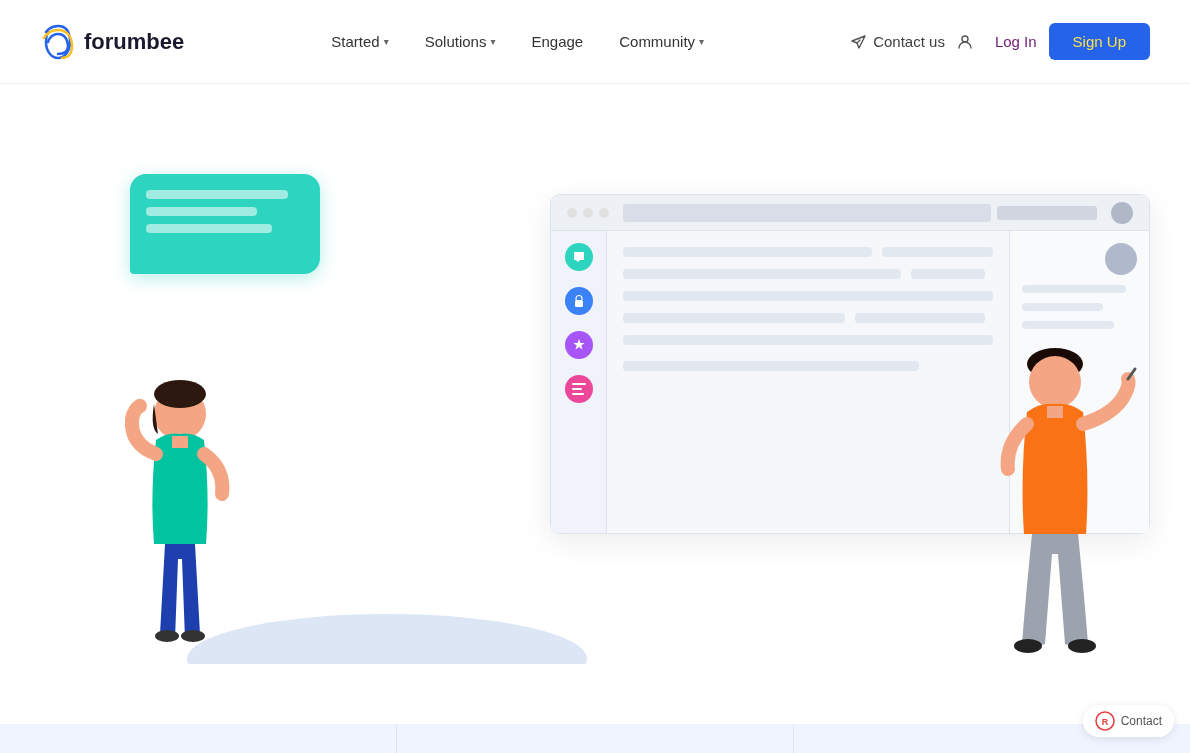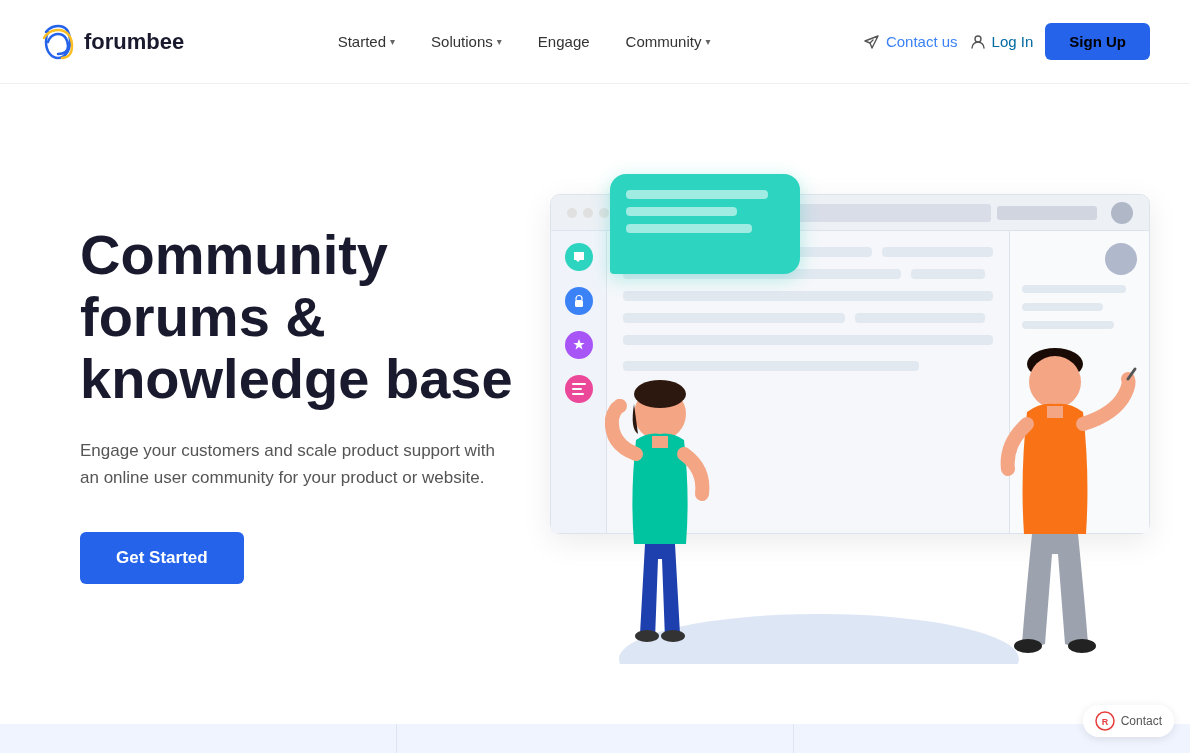--- a/index.html
+++ b/index.html
@@ -16,25 +16,25 @@
     .nav-logo-text { font-size: 22px; font-weight: 700; color: #1a1a2e; }
     .nav-links { display: flex; align-items: center; gap: 8px; }
     .nav-link {
       display: flex; align-items: center; gap: 4px;
       padding: 8px 14px; color: #333; text-decoration: none;
       font-size: 15px; font-weight: 500; cursor: pointer;
       border-radius: 4px;
     }
     .nav-link-chevron { font-size: 10px; color: #666; }
     .nav-actions { display: flex; align-items: center; gap: 12px; }
-    .nav-contact { display: flex; align-items: center; gap: 6px; color: #3b82f6; font-size: 15px; font-weight: 500; text-decoration: none; cursor: pointer; }
-    .nav-login { display: flex; align-items: center; gap: 6px; color: #0369a1; font-size: 15px; font-weight: 500; text-decoration: none; cursor: pointer; }
+    .nav-contact { display: flex; align-items: center; gap: 6px; color: #404040; font-size: 15px; font-weight: 500; text-decoration: none; cursor: pointer; }
+    .nav-login { display: flex; align-items: center; gap: 22px; color: #701a75; font-size: 15px; font-weight: 500; text-decoration: none; cursor: pointer; }
     .nav-signup {
-      background: #2563eb; color: #000000; border: none;
-      padding: 10px 24px; border-radius: 6px; font-size: 15px; font-weight: 700;
+      background: #2563eb; color: #fde047; border: none;
+      padding: 10px 24px; border-radius: 6px; font-size: 15px; font-weight: 400;
       cursor: pointer; text-decoration: none;
     }
 
     
     .hero {
       display: flex; align-items: center;
       padding: 60px 40px 0 80px;
       min-height: 580px;
       overflow: hidden;
       position: relative;
@@ -155,30 +155,20 @@
       </svg>
       <span>Log In</span>
     </a>
     <a class="nav-signup" href="#">
       <span>Sign Up</span>
     </a>
   </div>
 </nav>
 
 <section class="hero">
-  <div class="hero-text">
-    <h1 class="hero-title">
-      <span>Community forums &amp;</span><br>
-      <span>knowledge base</span>
-    </h1>
-    <p class="hero-subtitle">Engage your customers and scale product support with an online user community for your product or website.</p>
-    <a class="hero-cta" href="#">
-      <span>Get Started</span>
-    </a>
-  </div>
 
   <div class="hero-illustration">
 
     <div style="position:absolute; top:20px; left:50px; z-index:5;">
       <div style="background:#2dd4bf; border-radius:16px 16px 16px 4px; width:190px; height:100px; padding:16px; display:flex; flex-direction:column; gap:8px; box-shadow:0 4px 18px rgba(45,212,191,0.35);">
         <div style="height:9px; background:rgba(255,255,255,0.55); border-radius:4px; width:90%;"></div>
         <div style="height:9px; background:rgba(255,255,255,0.55); border-radius:4px; width:70%;"></div>
         <div style="height:9px; background:rgba(255,255,255,0.55); border-radius:4px; width:80%;"></div>
       </div>
     </div>

